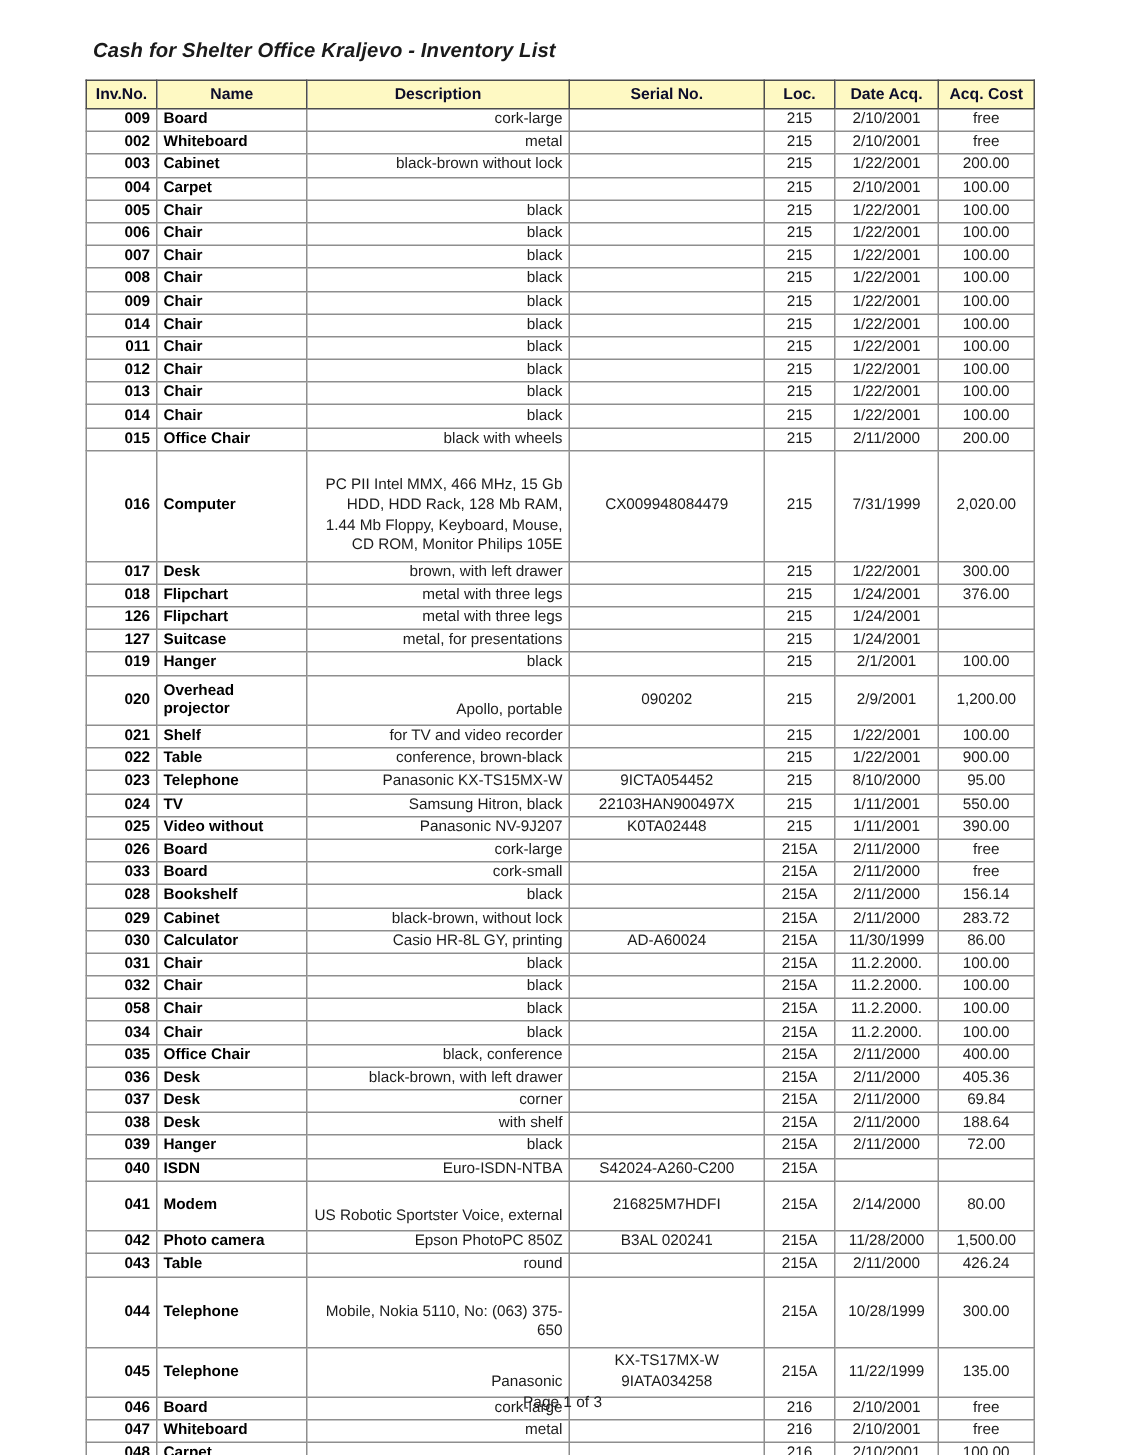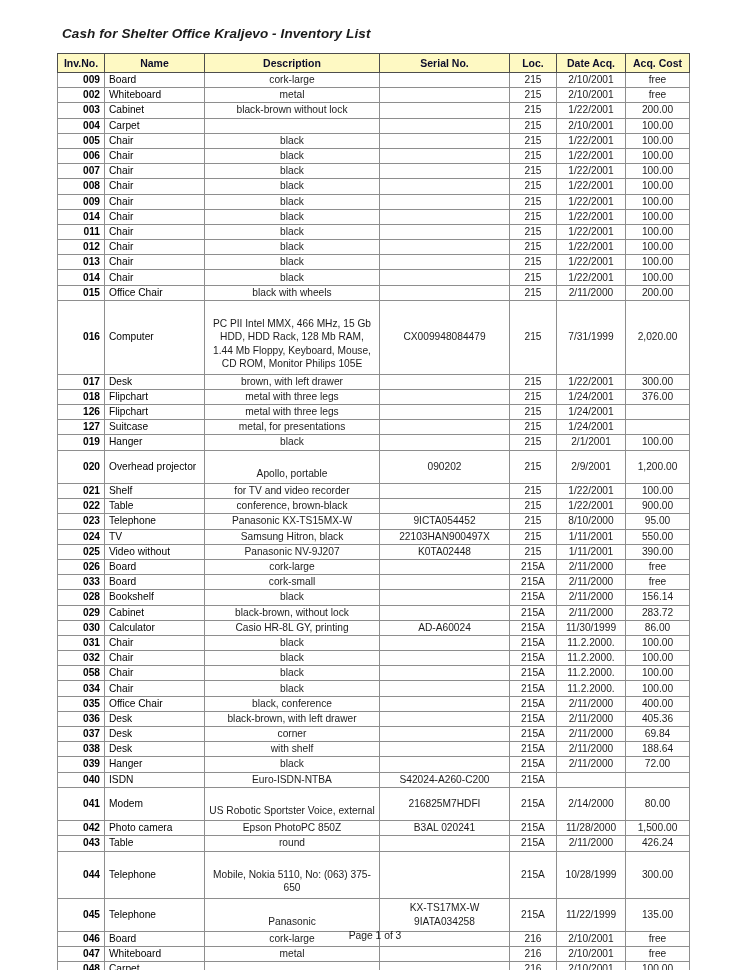--- a/index.html
+++ b/index.html
@@ -72,25 +72,25 @@
   thead th.h-name { text-align: left;  padding-left: 6px; }
   thead th.h-desc { text-align: left;  padding-left: 6px; }
 
   td.cell-inv {
     text-align: right;
     font-weight: bold;
     padding-right: 5px;
     white-space: nowrap;
   }
   td.cell-name {
-    font-weight: normal;
+    font-weight: bold;
     padding-left: 6px;
   }
   td.cell-desc {
-    text-align: center;
+    text-align: right;
     padding-left: 6px;
     color: #1c1c1c;
   }
   td.cell-serial {
     text-align: center;
     color: #1c1c1c;
     white-space: nowrap;
   }
   td.cell-serial.wrap { white-space: normal; }
   td.cell-loc {

